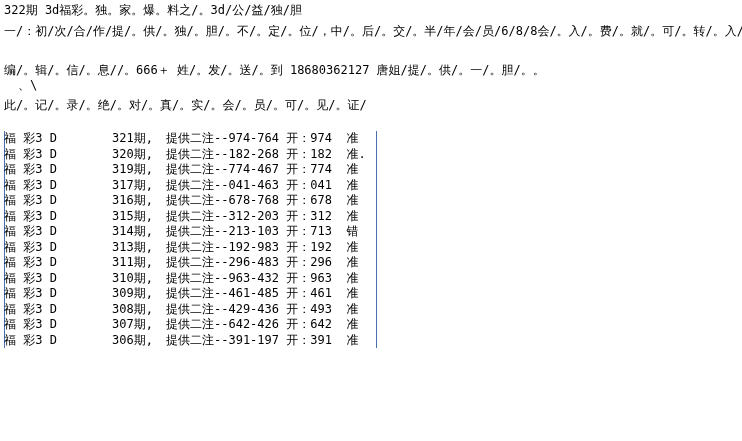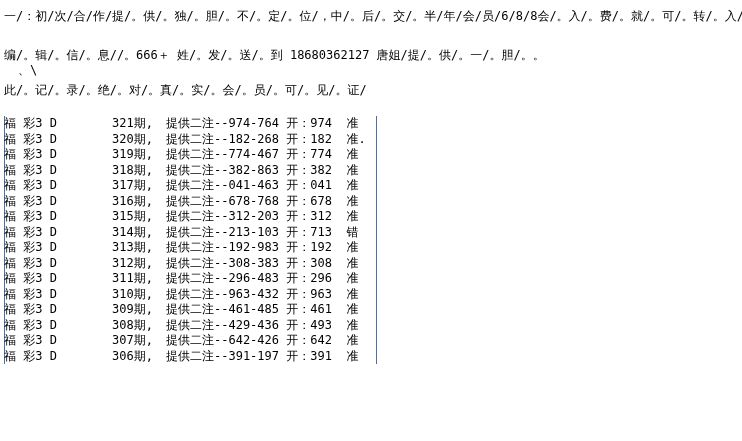--- a/index.html
+++ b/index.html
@@ -76,20 +76,21 @@
     line-height: 14px;
     white-space: pre;
     padding-left: 14px;
   }
 </style>
 </head>
 <body>
 
 <div class="page">
 
+  <div class="line para">322期 3d福彩。独。家。爆。料之/。3d/公/益/独/胆</div>
 
   <div class="gap-sm"></div>
 
   <div class="line para">一/：初/次/合/作/提/。供/。独/。胆/。不/。定/。位/，中/。后/。交/。半/年/会/员/6/8/8会/。入/。费/。就/。可/。转/。入/。三/。注/。直/。选/。提/。供/。</div>
 
   <div class="gap-md"></div>
 
 
   <div class="gap-md"></div>
 
@@ -106,27 +107,25 @@
 
   <div class="gap-sm"></div>
 
   <div class="rowwrap">
     <div class="vline v1"></div>
     <div class="vline v2"></div>
     <div class="rows" id="records-rows">
         <div class="row"><span class="cell-title">福 彩3 D</span><span class="cell-issue">321期,</span><span class="cell-body">提供二注--974-764</span> <span class="cell-body">开：974</span>  <span class="cell-body">准</span></div>
         <div class="row"><span class="cell-title">福 彩3 D</span><span class="cell-issue">320期,</span><span class="cell-body">提供二注--182-268</span> <span class="cell-body">开：182</span>  <span class="cell-body">准.</span></div>
         <div class="row"><span class="cell-title">福 彩3 D</span><span class="cell-issue">319期,</span><span class="cell-body">提供二注--774-467</span> <span class="cell-body">开：774</span>  <span class="cell-body">准</span></div>
-        <div class="row"><span class="cell-title">福 彩3 D</span><span class="cell-issue">318期,</span><span class="cell-body">提供二注--382-863</span> <span class="cell-body">开：382</span>  <span class="cell-body">准</span></div>
         <div class="row"><span class="cell-title">福 彩3 D</span><span class="cell-issue">317期,</span><span class="cell-body">提供二注--041-463</span> <span class="cell-body">开：041</span>  <span class="cell-body">准</span></div>
         <div class="row"><span class="cell-title">福 彩3 D</span><span class="cell-issue">316期,</span><span class="cell-body">提供二注--678-768</span> <span class="cell-body">开：678</span>  <span class="cell-body">准</span></div>
         <div class="row"><span class="cell-title">福 彩3 D</span><span class="cell-issue">315期,</span><span class="cell-body">提供二注--312-203</span> <span class="cell-body">开：312</span>  <span class="cell-body">准</span></div>
         <div class="row"><span class="cell-title">福 彩3 D</span><span class="cell-issue">314期,</span><span class="cell-body">提供二注--213-103</span> <span class="cell-body">开：713</span>  <span class="cell-body">错</span></div>
         <div class="row"><span class="cell-title">福 彩3 D</span><span class="cell-issue">313期,</span><span class="cell-body">提供二注--192-983</span> <span class="cell-body">开：192</span>  <span class="cell-body">准</span></div>
-        <div class="row"><span class="cell-title">福 彩3 D</span><span class="cell-issue">312期,</span><span class="cell-body">提供二注--308-383</span> <span class="cell-body">开：308</span>  <span class="cell-body">准</span></div>
         <div class="row"><span class="cell-title">福 彩3 D</span><span class="cell-issue">311期,</span><span class="cell-body">提供二注--296-483</span> <span class="cell-body">开：296</span>  <span class="cell-body">准</span></div>
         <div class="row"><span class="cell-title">福 彩3 D</span><span class="cell-issue">310期,</span><span class="cell-body">提供二注--963-432</span> <span class="cell-body">开：963</span>  <span class="cell-body">准</span></div>
         <div class="row"><span class="cell-title">福 彩3 D</span><span class="cell-issue">309期,</span><span class="cell-body">提供二注--461-485</span> <span class="cell-body">开：461</span>  <span class="cell-body">准</span></div>
         <div class="row"><span class="cell-title">福 彩3 D</span><span class="cell-issue">308期,</span><span class="cell-body">提供二注--429-436</span> <span class="cell-body">开：493</span>  <span class="cell-body">准</span></div>
         <div class="row"><span class="cell-title">福 彩3 D</span><span class="cell-issue">307期,</span><span class="cell-body">提供二注--642-426</span> <span class="cell-body">开：642</span>  <span class="cell-body">准</span></div>
         <div class="row"><span class="cell-title">福 彩3 D</span><span class="cell-issue">306期,</span><span class="cell-body">提供二注--391-197</span> <span class="cell-body">开：391</span>  <span class="cell-body">准</span></div>
       </div>
   </div>
 
 </div>

